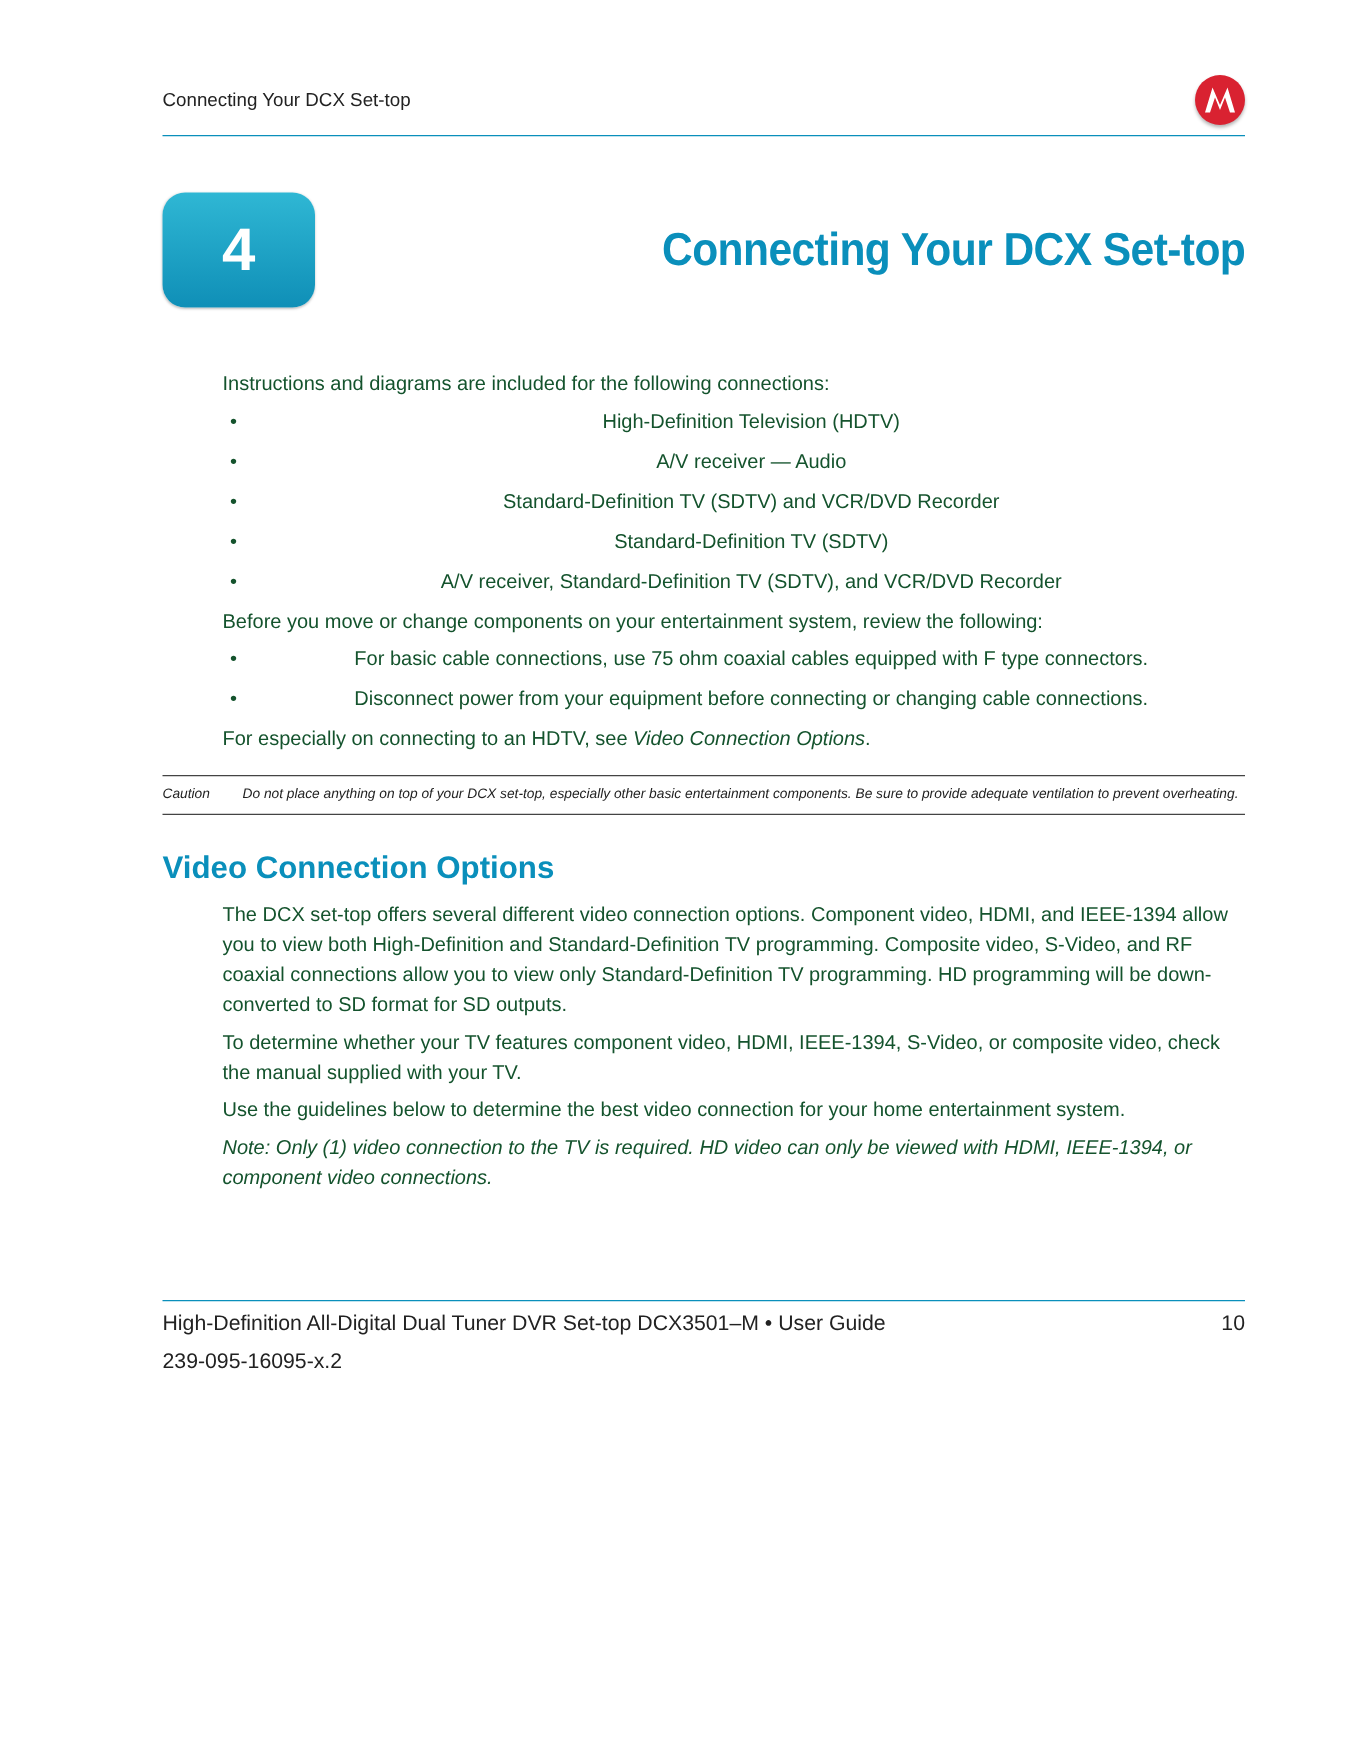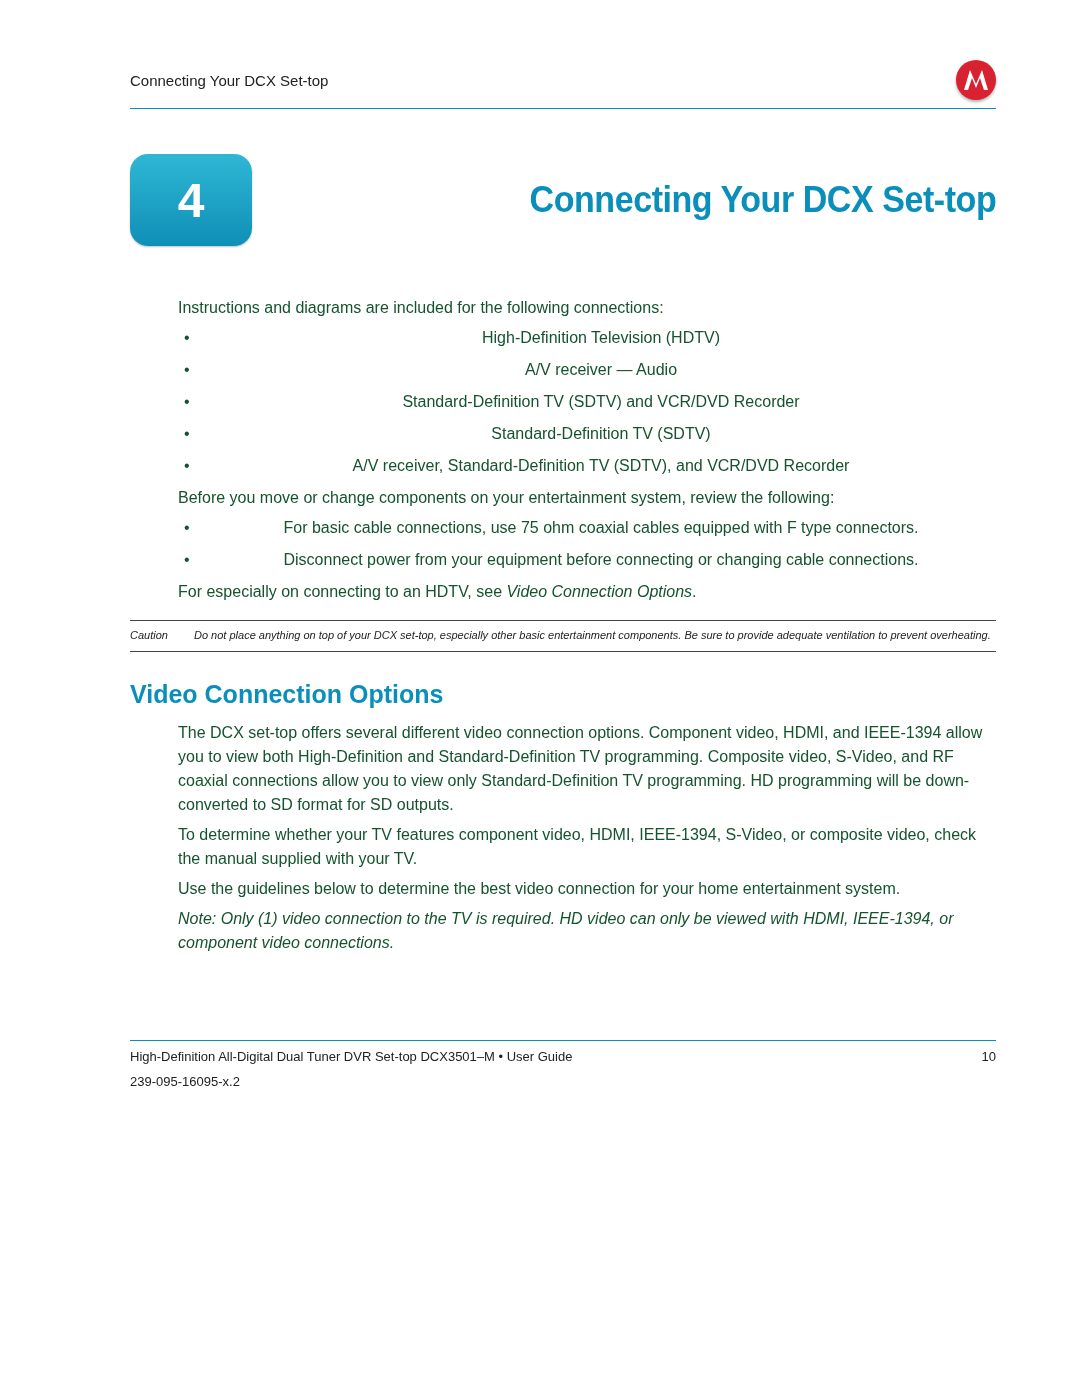--- a/index.html
+++ b/index.html
@@ -110,21 +110,21 @@
     font-family: "Arial Narrow", Arial, sans-serif;
     letter-spacing: 0px;
   }
   .italic-note { font-style: italic; }
   .footer {
     margin-top: 85px;
     border-top: 1px solid #0a8fbb;
     padding-top: 8px;
     display: flex;
     justify-content: space-between;
-    font-size: 13px;
+    font-size: 17px;
     color: #222;
   }
   .footer-left .doc { margin-bottom: 10px; }
 </style>
 </head>
 <body>
 
 <div class="page">
 
   <div class="hdr">

